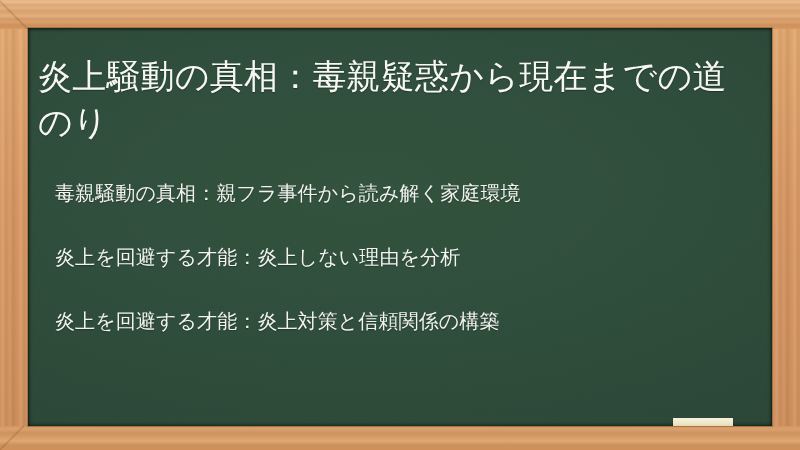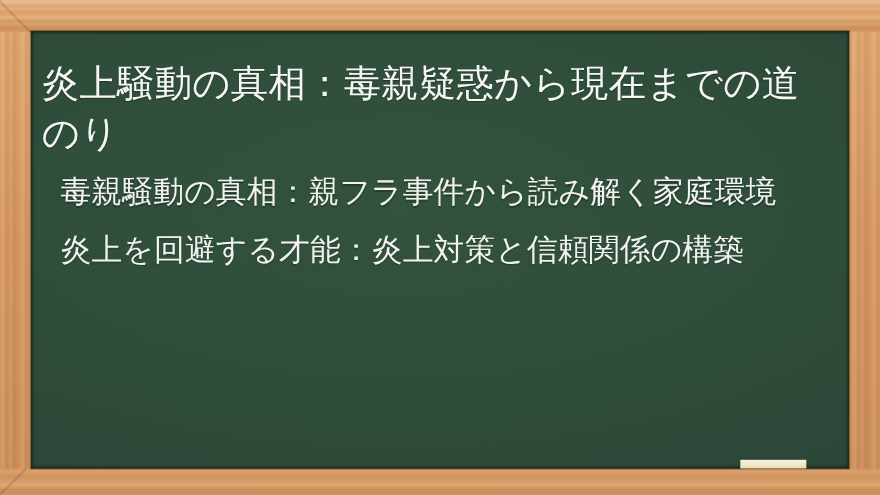--- a/index.html
+++ b/index.html
@@ -125,25 +125,25 @@
     position: absolute;
     left: 10px;
     top: 124px;
     width: 714px;
     margin: 0;
     padding: 0;
     list-style: none;
   }
   .board-list-item {
     color: #f2f3ef;
-    font-size: 28px;
+    font-size: 20px;
     line-height: 46px;
     font-weight: 400;
     padding-left: 17px;
-    margin: 0 0 6px 0;
+    margin: 18px 0 6px 0;
     letter-spacing: 0.1px;
     text-shadow: 0 1px 1px rgba(0,0,0,0.28);
   }
 
   
   .eraser {
     position: absolute;
     left: 645px;
     top: 390px;
     width: 60px;
@@ -168,20 +168,21 @@
 
   <div class="board">
     <div class="board-dust"></div>
 
     <div class="content">
 
       <h1 class="board-title">炎上騒動の真相：毒親疑惑から現在までの道のり</h1>
 
       <ul class="board-list">
         <li class="board-list-item">毒親騒動の真相：親フラ事件から読み解く家庭環境</li>
+        <li class="board-list-item">炎上を回避する才能：炎上しない理由を分析</li>
         <li class="board-list-item">炎上を回避する才能：炎上対策と信頼関係の構築</li>
       </ul>
 
     </div>
 
     <div class="eraser"></div>
   </div>
 
 </div>
 

